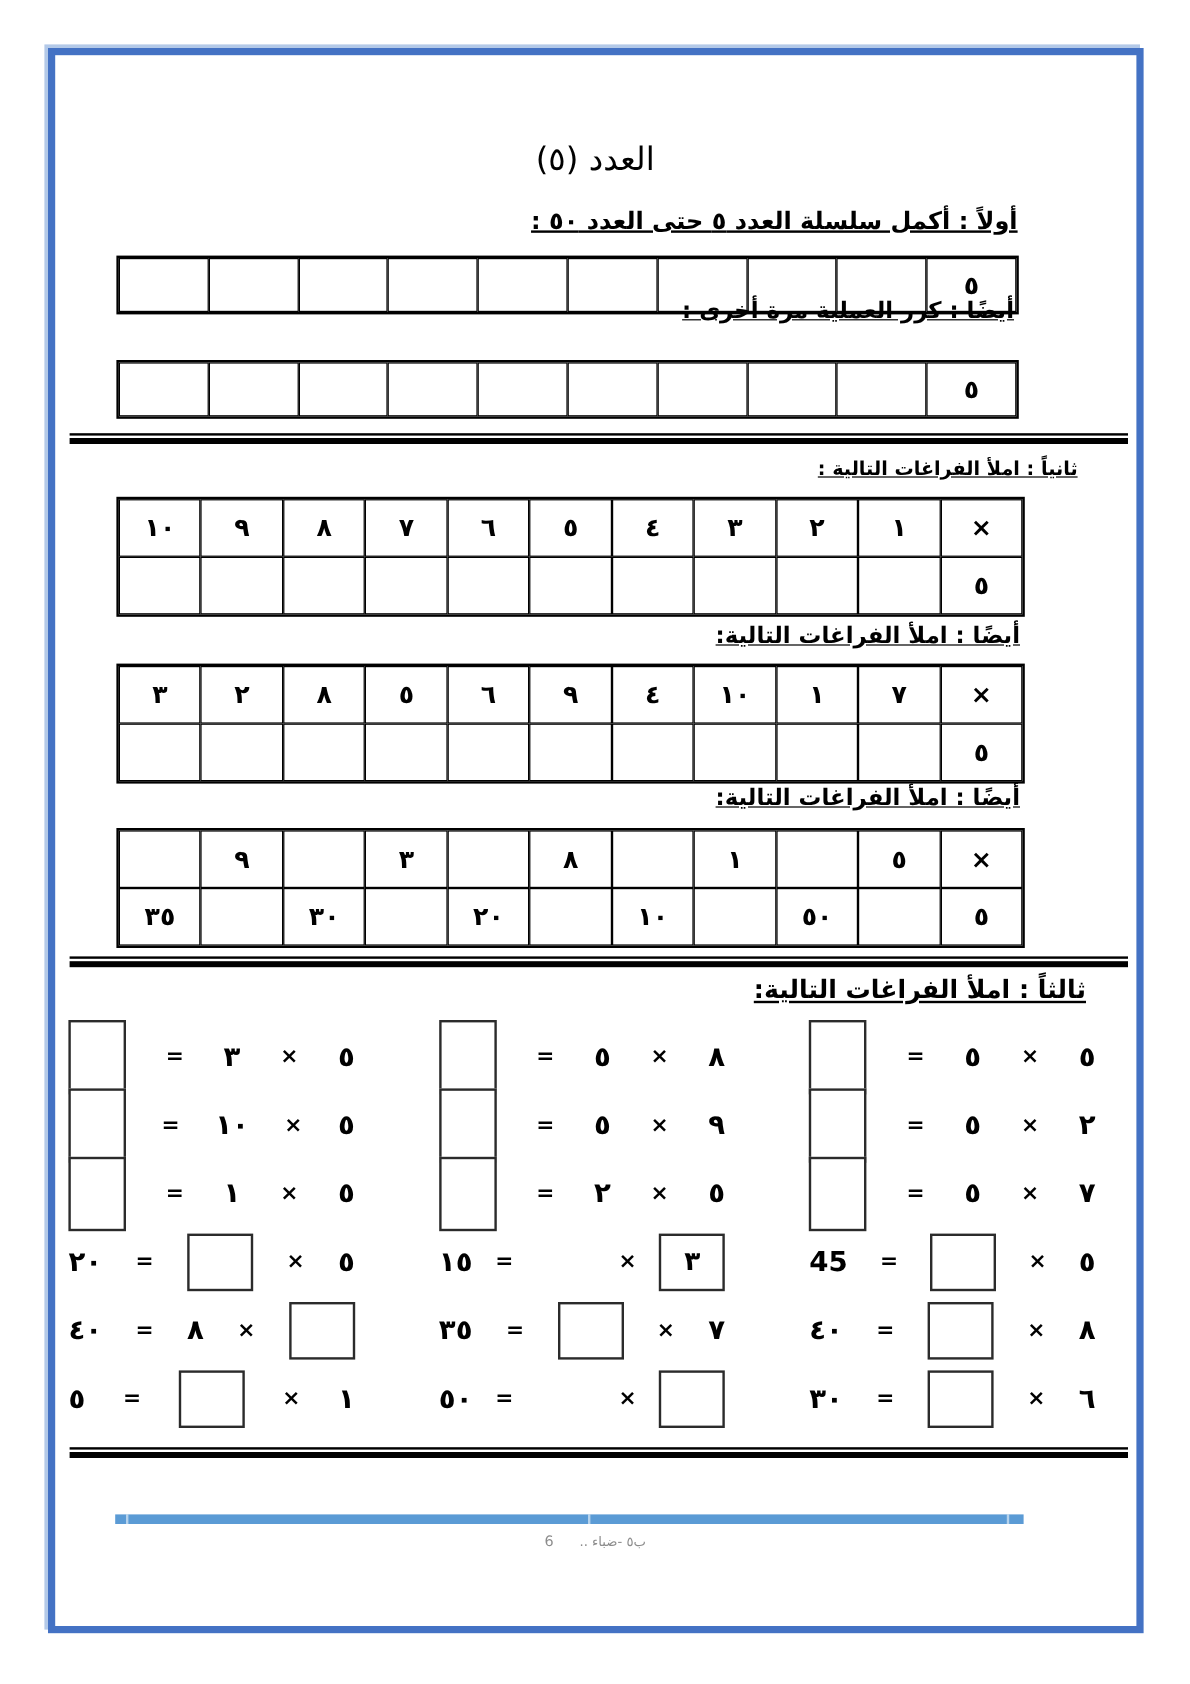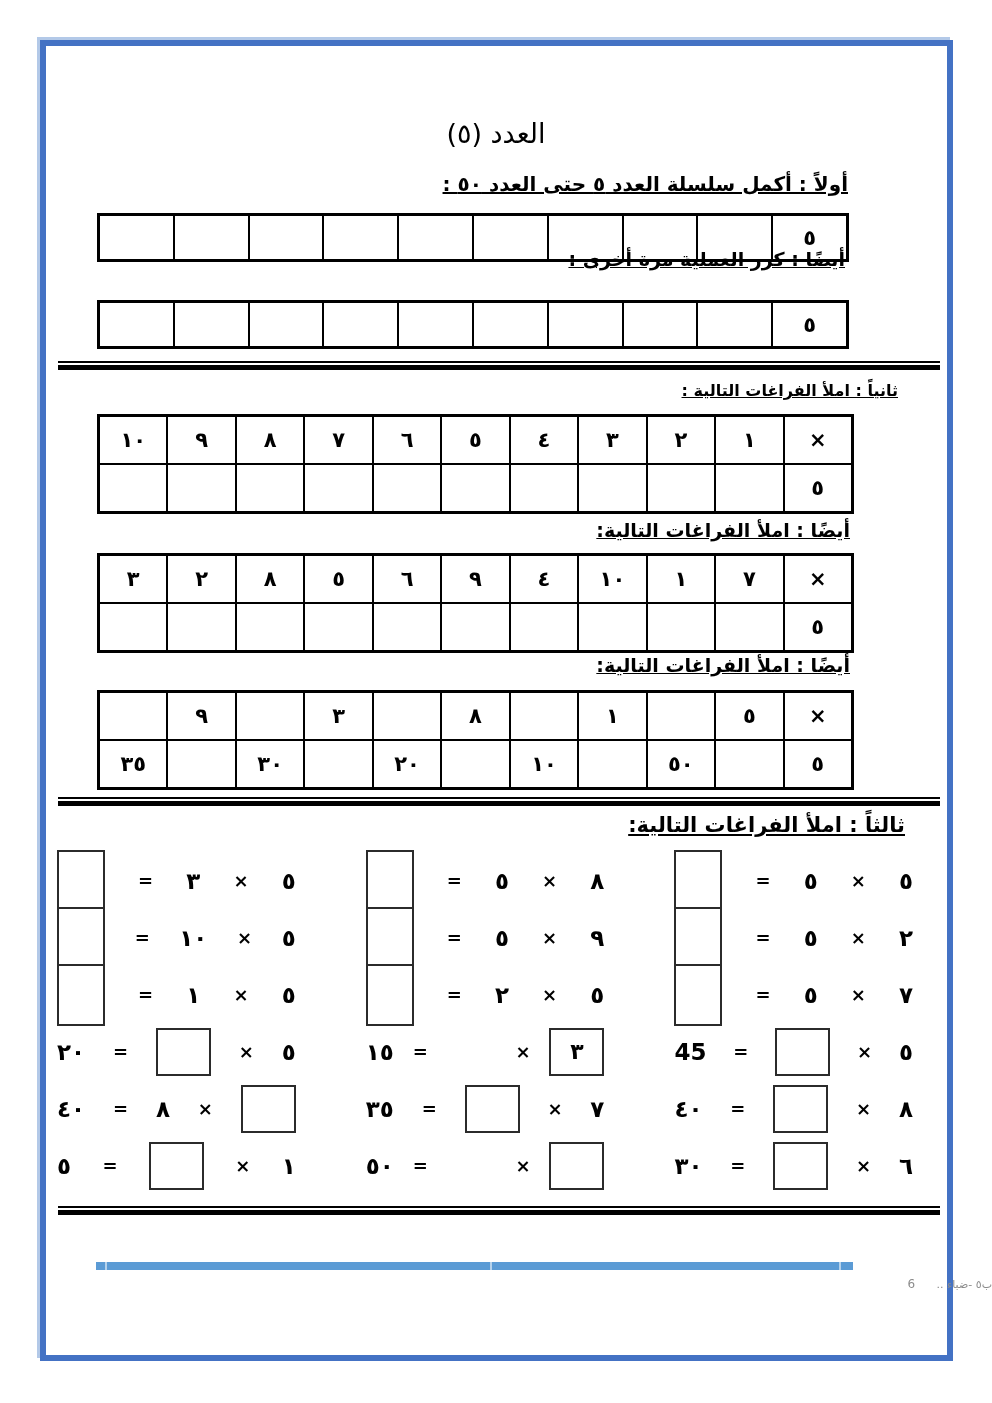--- a/index.html
+++ b/index.html
@@ -48,21 +48,21 @@
   .eq .box { width:55px; height:48px; border:2px solid #2b2b2b;
              display:flex; align-items:center; justify-content:center;
              font-size:22px; font-weight:bold; background:#fff; }
   .eq.tall .box { width:48px; height:62px; }
   .eq .blank { width:50px; height:10px; }
 
   .bar { position:absolute; top:1262px; left:96px; width:757px; height:8px; background:#5b9bd5; }
   .bar i { position:absolute; top:0; bottom:0; width:2px; background:rgba(255,255,255,.55); }
   .bar i.s1 { left:9px; } .bar i.s2 { left:52%; } .bar i.s3 { right:12px; }
 
-  .footer { position:absolute; top:1277px; left:0; width:100%; text-align:right;
+  .footer { position:absolute; top:1277px; left:0; width:100%; text-align:center;
             direction:rtl; font-size:11px; color:#8c8c8c; }
   .footer .num { margin-right:18px; font-size:12px; }
 </style>
 </head>
 <body>
 
 <div class="frame" style="border-color: rgb(68, 114, 196);"></div>
 
 <div class="title">العدد (٥)</div>
 

